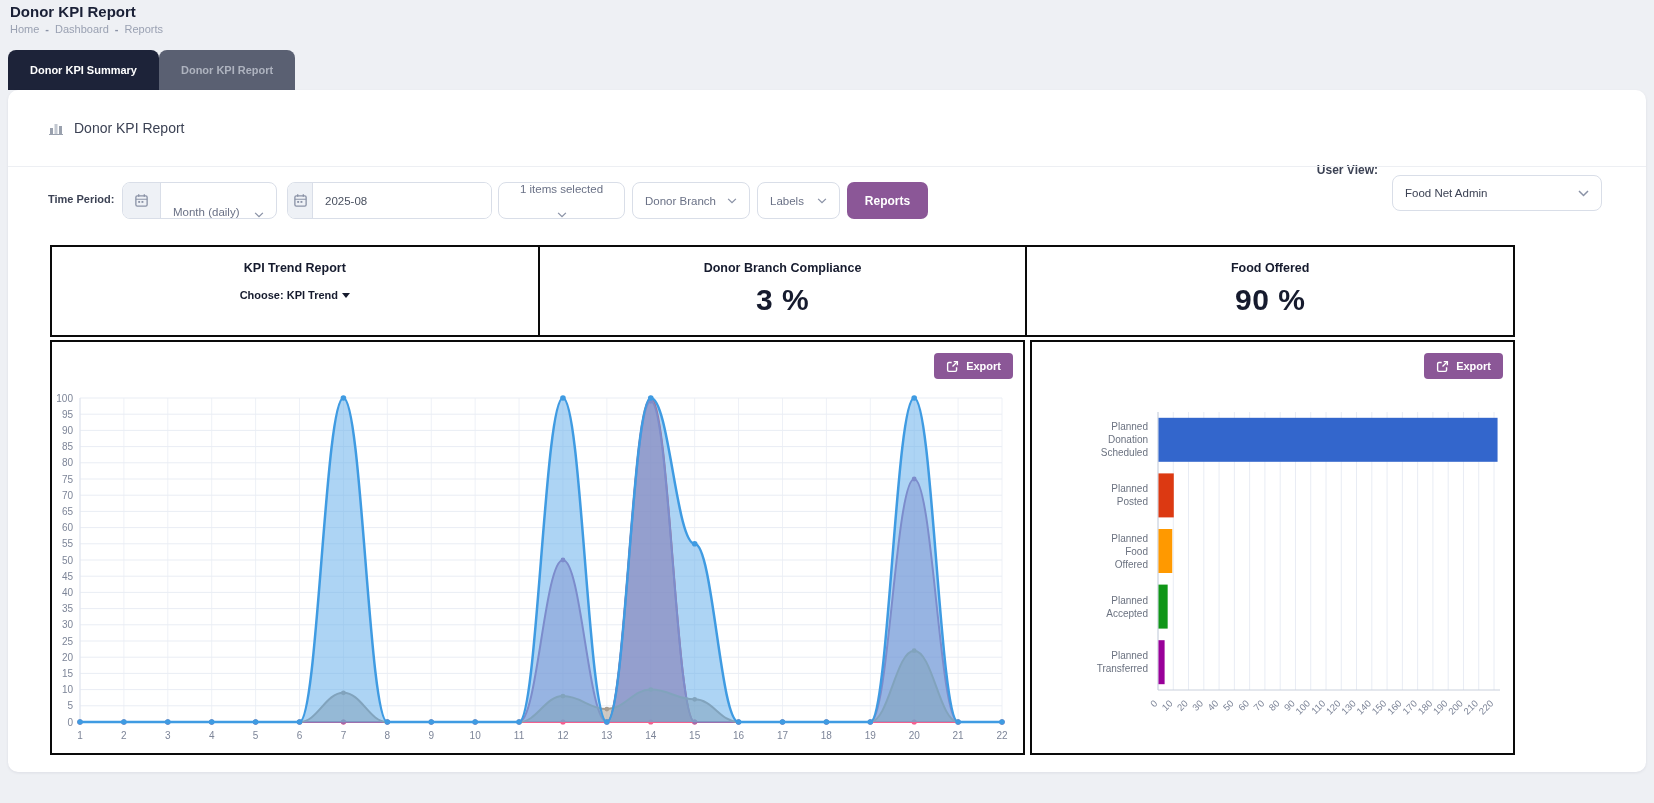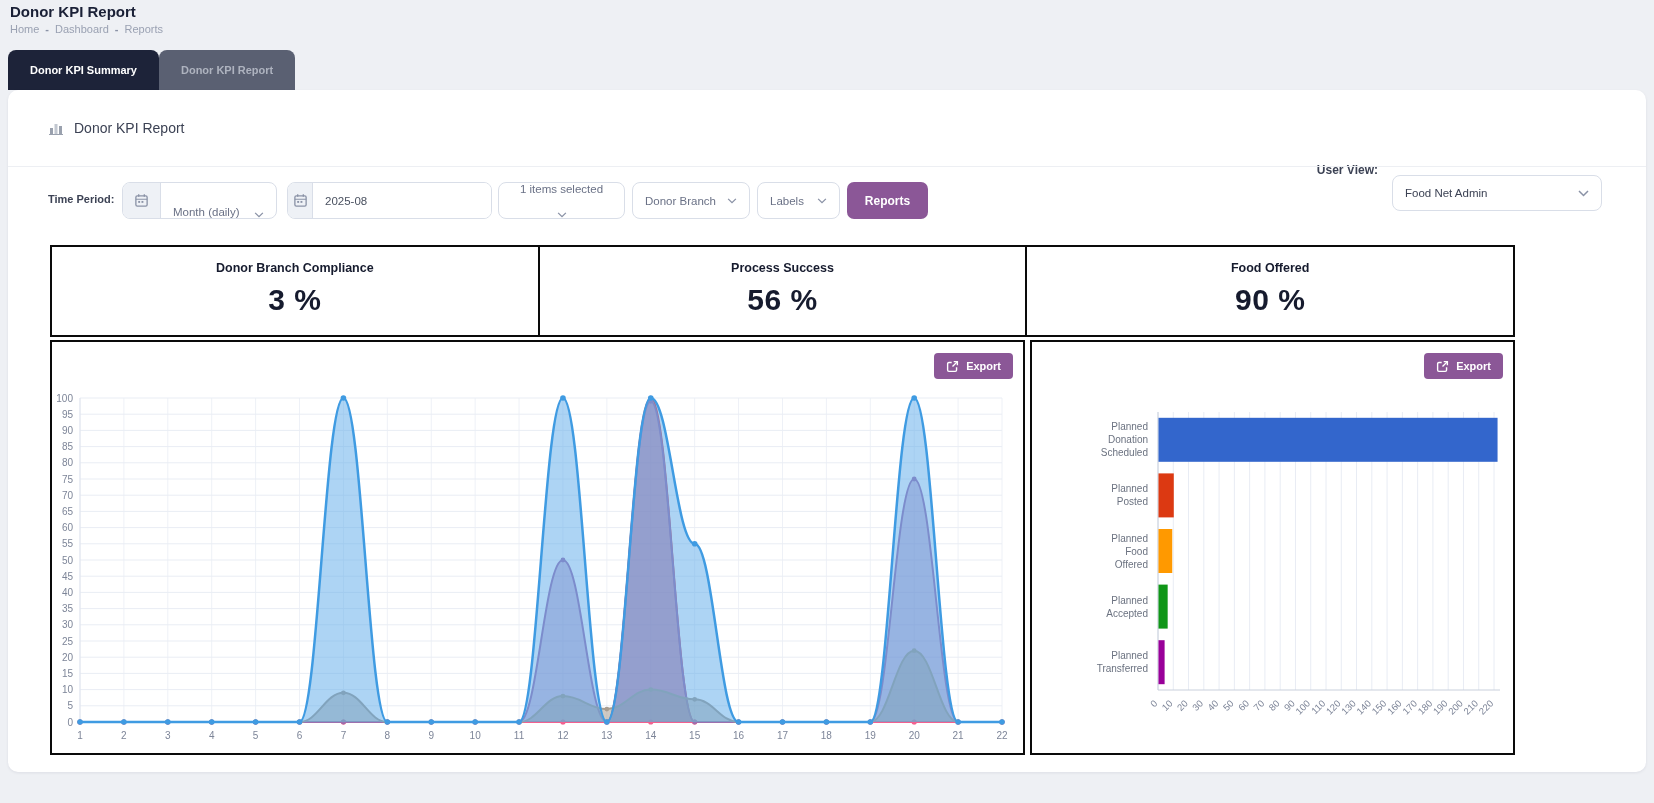--- a/index.html
+++ b/index.html
@@ -154,26 +154,29 @@
       <svg width="10" height="6" viewBox="0 0 11 7">
           <polyline points="1,1 5.5,5.5 10,1" fill="none" stroke="#8a92a6" stroke-width="1.5"></polyline>
         </svg>
     </div>
 
     <button class="btn-submit" style="left:839px; width:81px;">Reports</button>
   </div>
 
   <div class="kpi-row">
     <div class="kpi-box">
+      <div class="kpi-title">KPI Trend Report</div>
+      <div class="kpi-chooser">
+        <span>Choose: KPI Trend</span>
+        <span class="caret"></span>
+      </div>
+    </div>
+    <div class="kpi-box">
       <div class="kpi-title">Donor Branch Compliance</div>
       <div class="kpi-value">3 %</div>
-    </div>
-    <div class="kpi-box">
-      <div class="kpi-title">Process Success</div>
-      <div class="kpi-value">56 %</div>
     </div>
     <div class="kpi-box">
       <div class="kpi-title">Food Offered</div>
       <div class="kpi-value">90 %</div>
     </div>
   </div>
 
   <div class="panel panel-left">
     <svg id="trend-svg" width="971" height="411">
         <line x1="28" y1="56" x2="28" y2="380" stroke="#eef1f7" stroke-width="1"></line>

